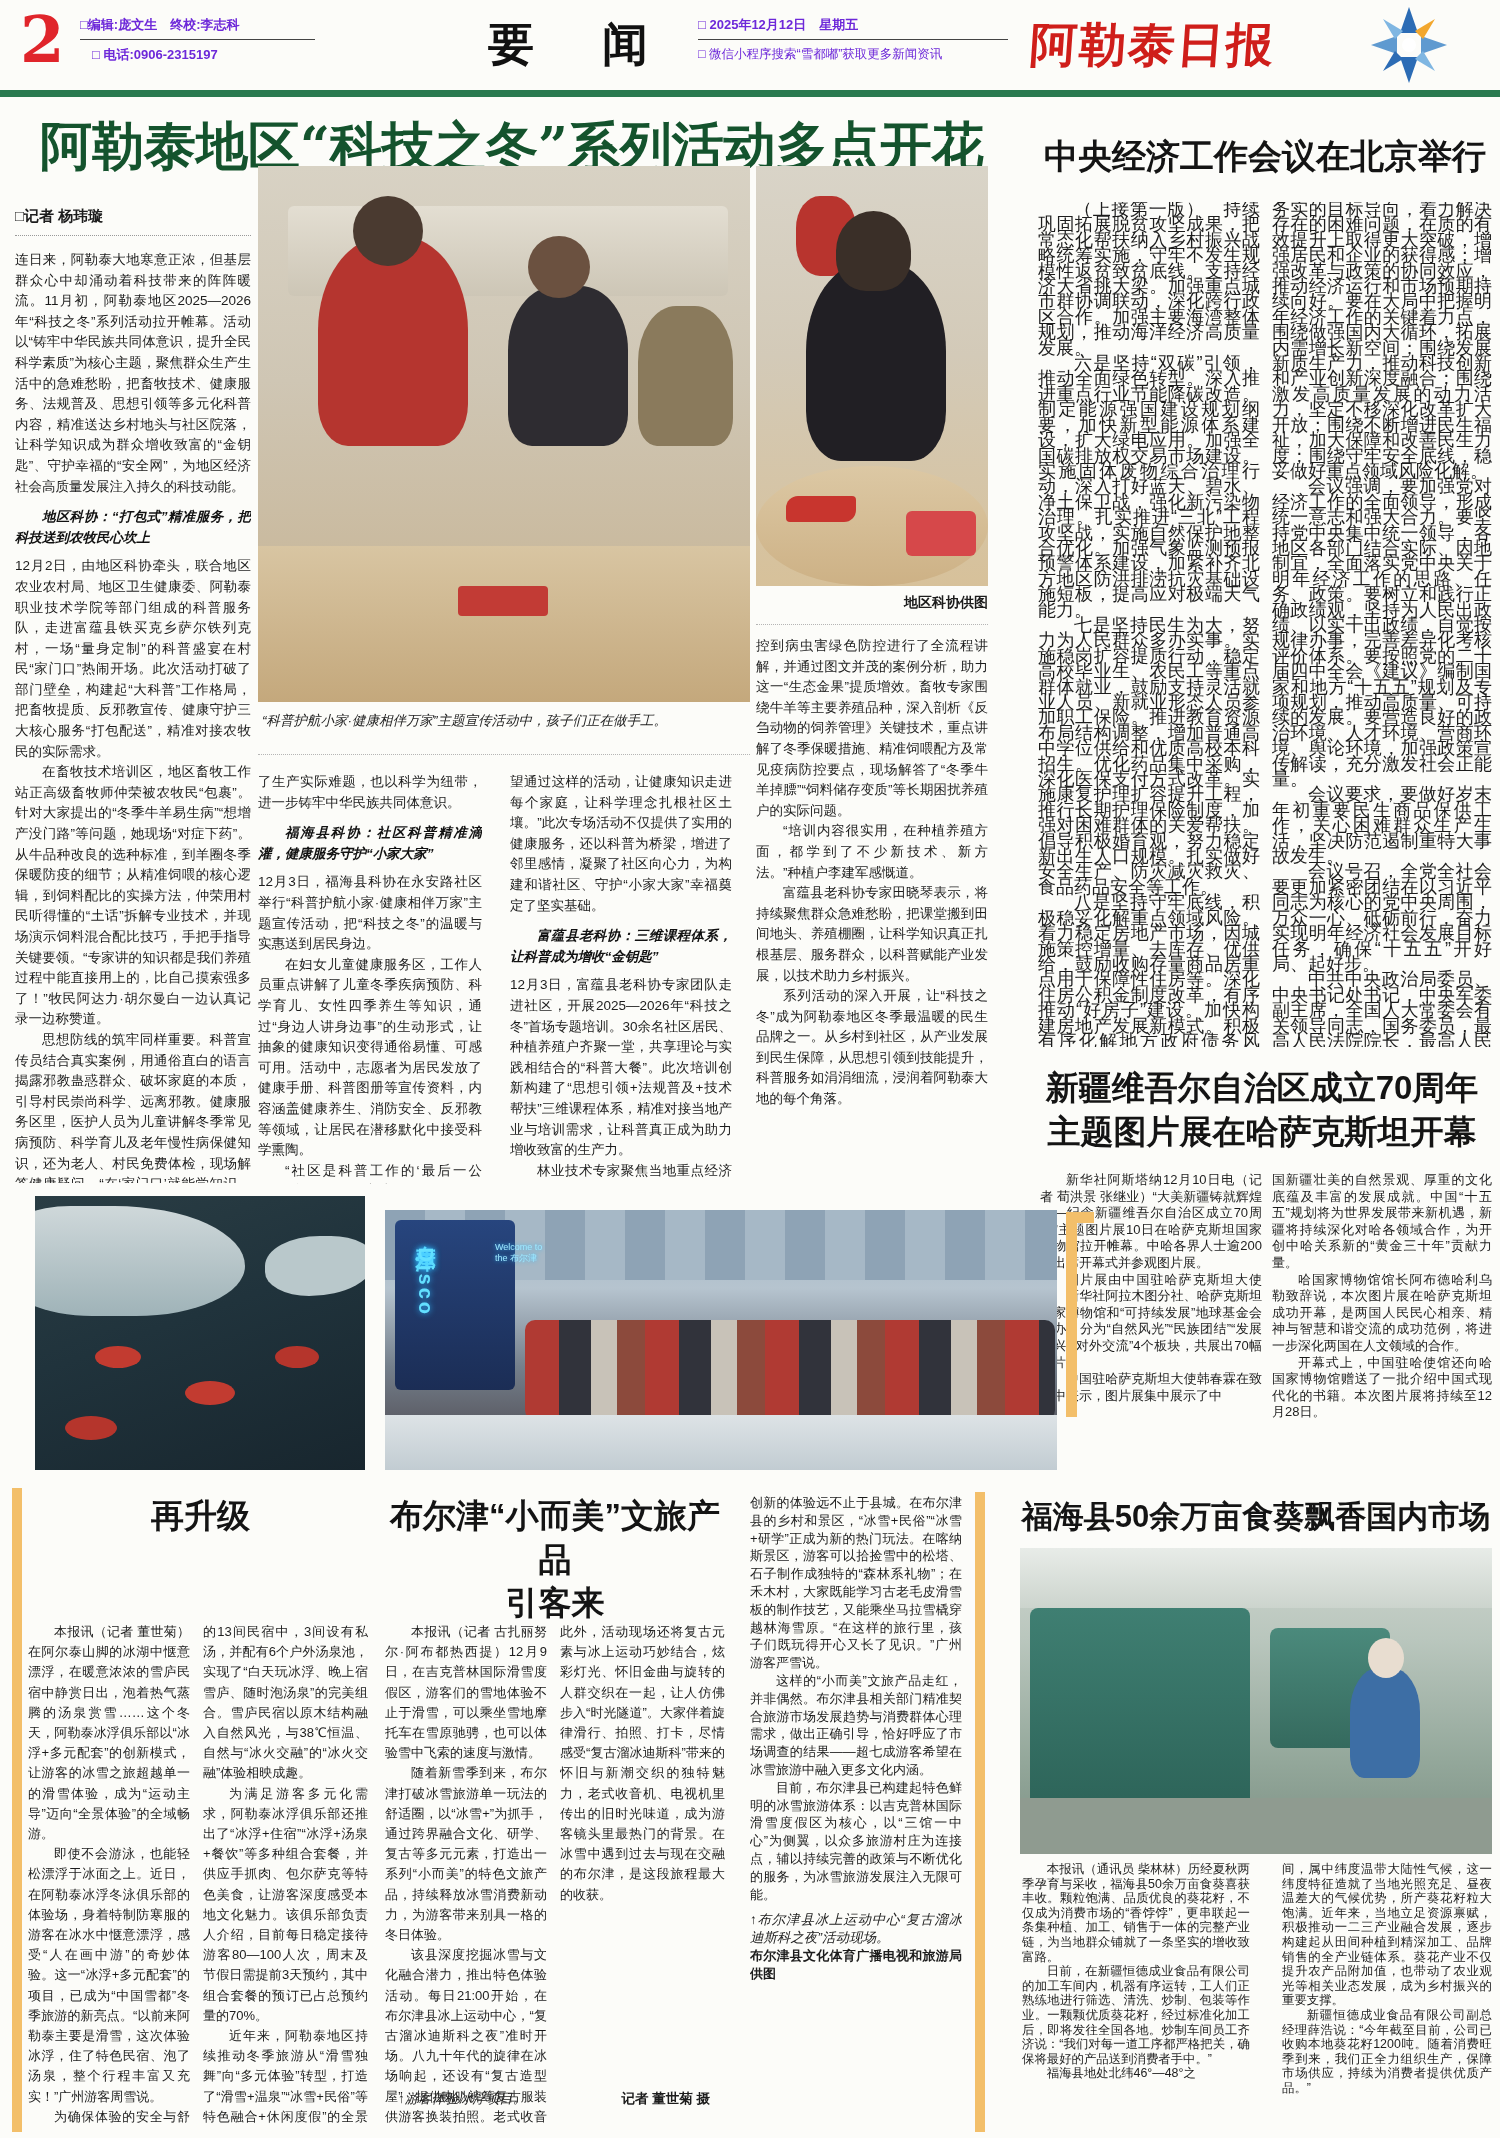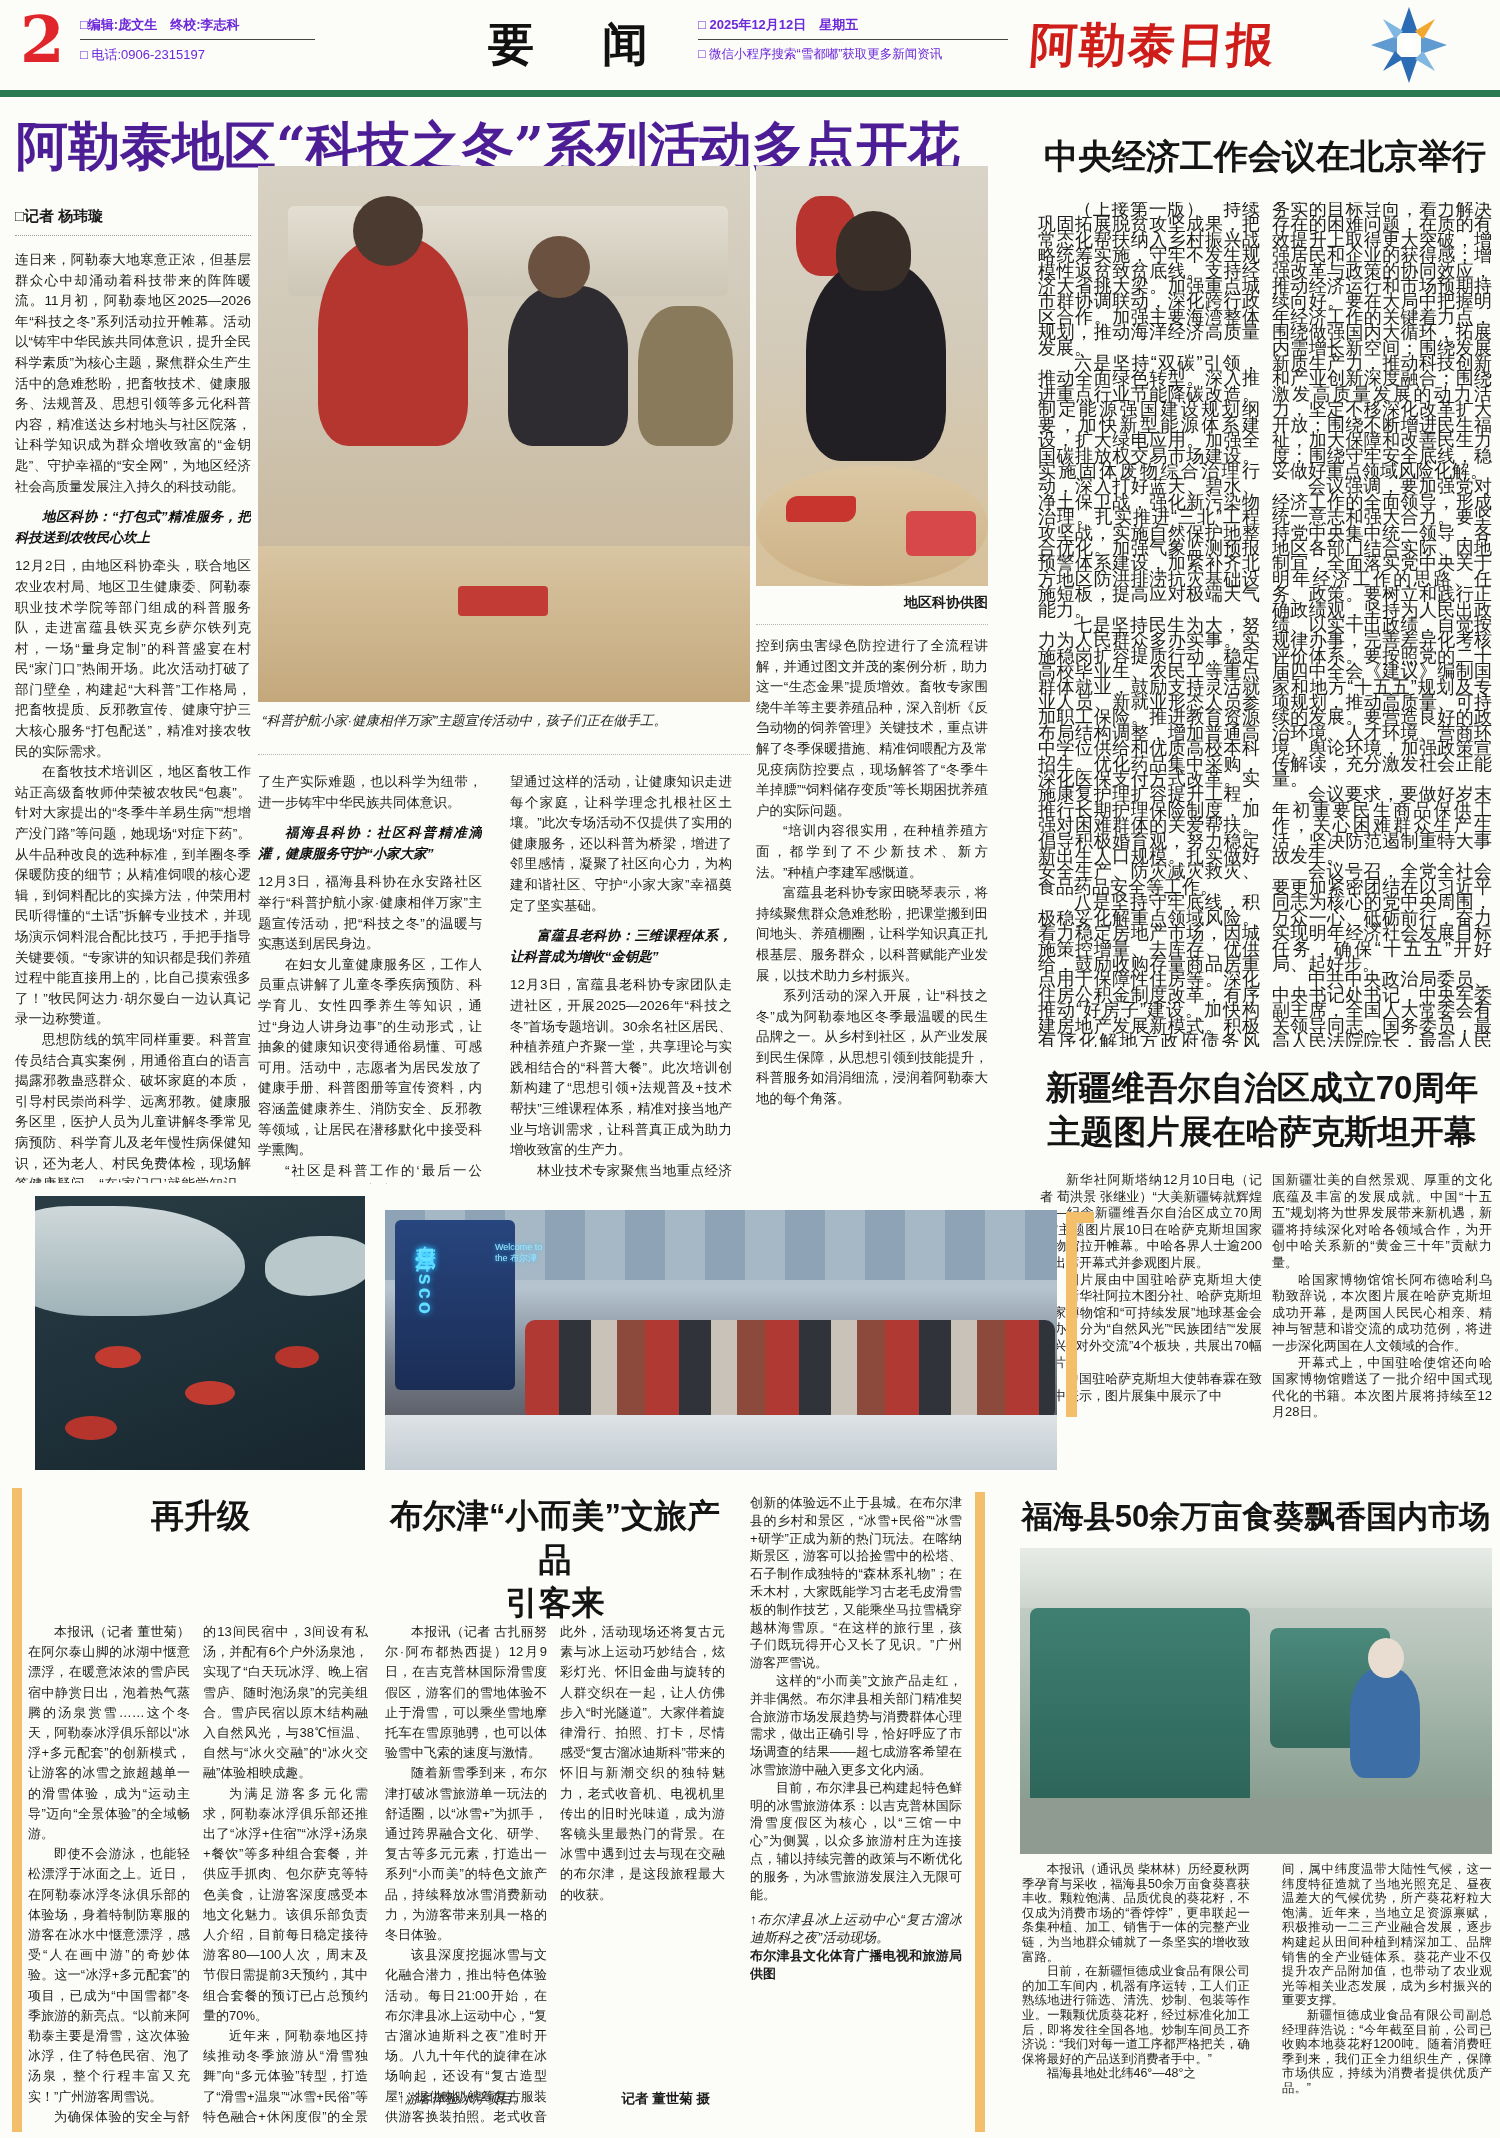--- a/index.html
+++ b/index.html
@@ -7,21 +7,21 @@
         font-family:"Liberation Sans",sans-serif;color:#1c1c1c;overflow:hidden;}
   .abs{position:absolute;}
   
   .pagenum{font-family:"DejaVu Serif",serif;font-weight:bold;font-size:64px;color:#e0252b;line-height:1;}
   .hdr-small{font-size:13px;font-weight:bold;color:#6d28d9;}
   .hdr-div{border-bottom:1.5px solid #444;margin:5px 0 6px 0;}
   .section-title{font-family:"DejaVu Serif",serif;font-weight:900;font-size:46px;letter-spacing:26px;color:#111;}
   .masthead{font-family:"DejaVu Serif",serif;font-weight:900;font-size:47px;color:#cf1e1a;letter-spacing:2px;transform:skewX(-4deg);}
   .greenbar{background:#2a7a50;height:7px;left:0;top:90px;width:1500px;}
   
-  .main-headline{font-family:"DejaVu Serif",serif;font-weight:900;font-size:52px;color:#4c1d95;letter-spacing:0px;white-space:nowrap;}
+  .main-headline{font-family:"DejaVu Serif",serif;font-weight:900;font-size:52px;color:#14532d;letter-spacing:0px;white-space:nowrap;margin-left:24px;}
   .h2line{font-weight:900;font-size:33px;color:#141414;text-align:center;line-height:1.32;}
   .h2single{font-weight:900;font-size:31px;color:#141414;text-align:center;white-space:nowrap;}
   
   .art-col{position:absolute;text-align:justify;overflow:hidden;}
   .art-col p{margin:0;text-indent:2em;}
   .cont-first p:first-child{text-indent:0;}
   .m-col{font-size:13.5px;line-height:20.6px;}
   .eco-col{font-size:18px;line-height:15.4px;}
   .xj-col{font-size:13px;line-height:16.6px;}
   .bt-col{font-size:13px;line-height:20.2px;}
@@ -41,21 +41,21 @@
 </style>
 </head>
 <body>
 
 <div id="page">
 
   <div class="abs pagenum" style="left:20px;top:8px;">2</div>
   <div class="abs" style="left:80px;top:16px;width:235px;">
     <div class="hdr-small">□编辑:庞文生　终校:李志科</div>
     <div class="hdr-div"></div>
-    <div class="hdr-small" style="font-weight:normal;">□ 电话:0906-2315197</div>
+    <div class="hdr-small" style="font-weight:bold;margin-left:12px;">□ 电话:0906-2315197</div>
   </div>
   <div class="abs section-title" style="left:488px;top:14px;">要 闻</div>
   <div class="abs" style="left:698px;top:16px;width:310px;">
     <div class="hdr-small">□ 2025年12月12日　星期五</div>
     <div class="hdr-div"></div>
     <div class="hdr-small" style="font-weight:normal;font-size:12.5px;">□ 微信小程序搜索“雪都嘟”获取更多新闻资讯</div>
   </div>
   <div class="abs masthead" style="left:1030px;top:14px;">阿勒泰日报</div>
   <svg class="abs" style="left:1368px;top:4px;" width="82" height="82" viewBox="0 0 82 82">
     <g transform="translate(41,41)">

